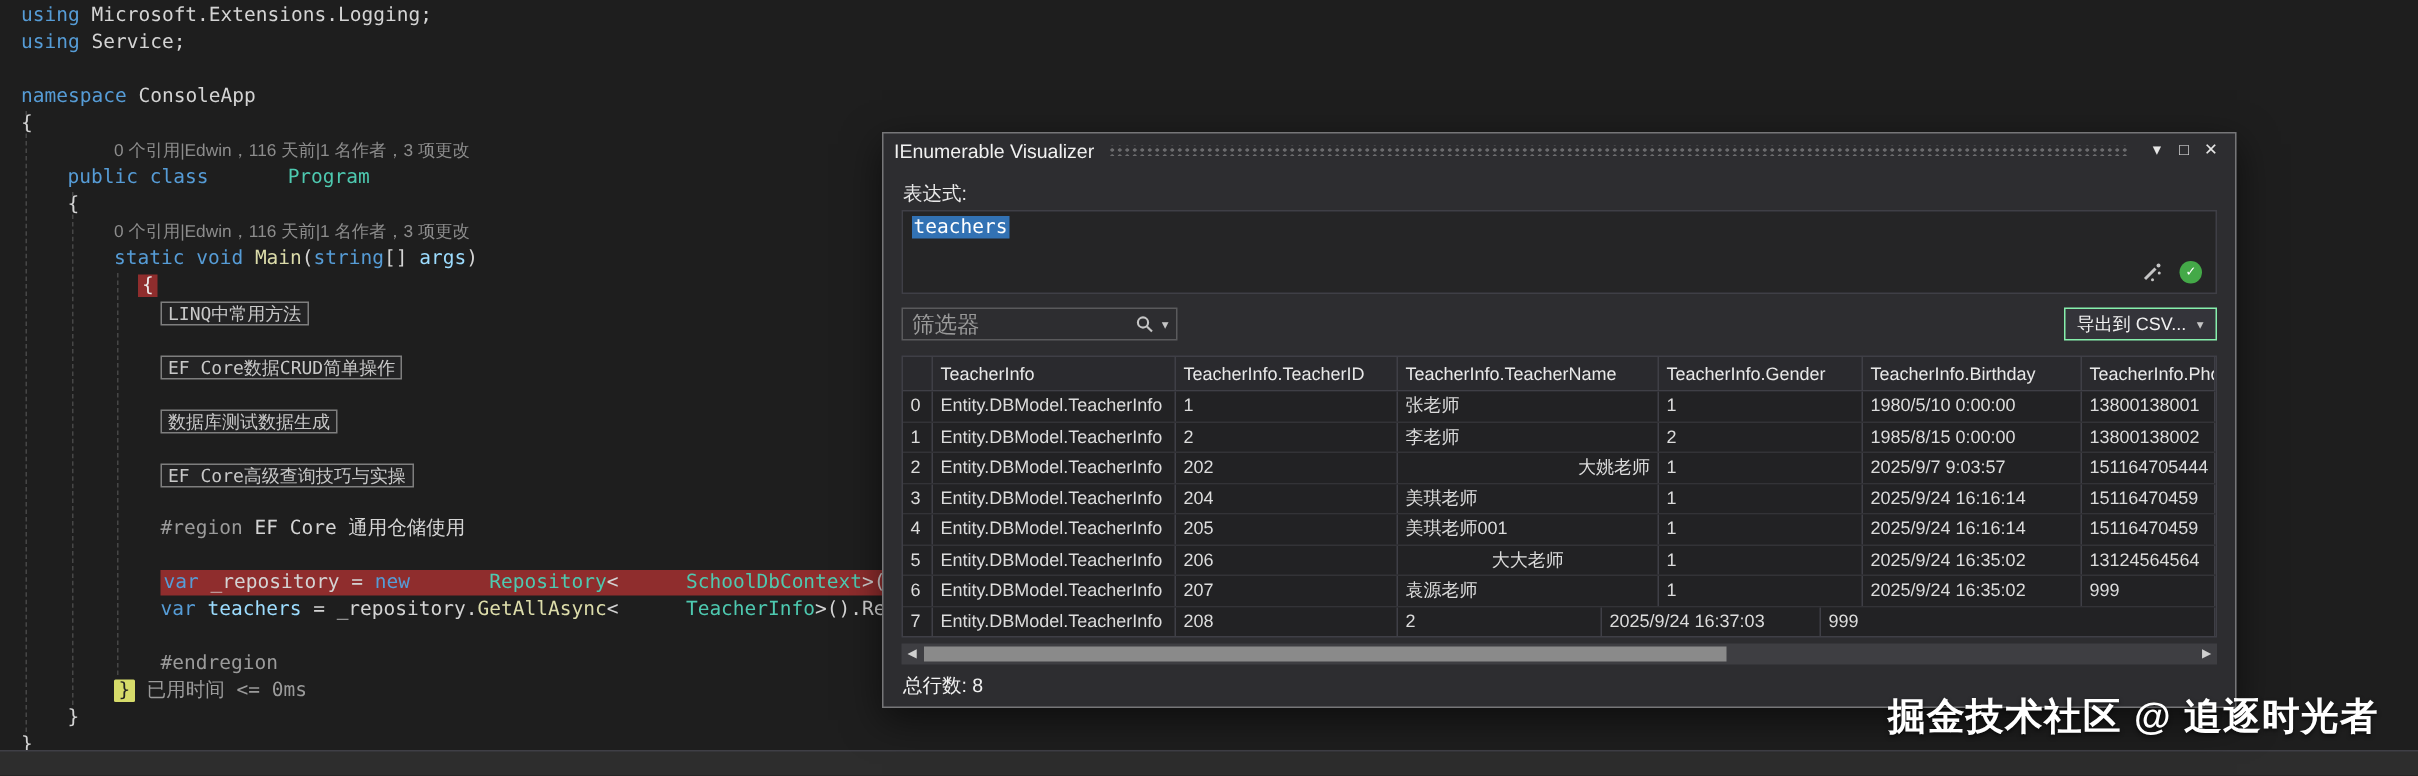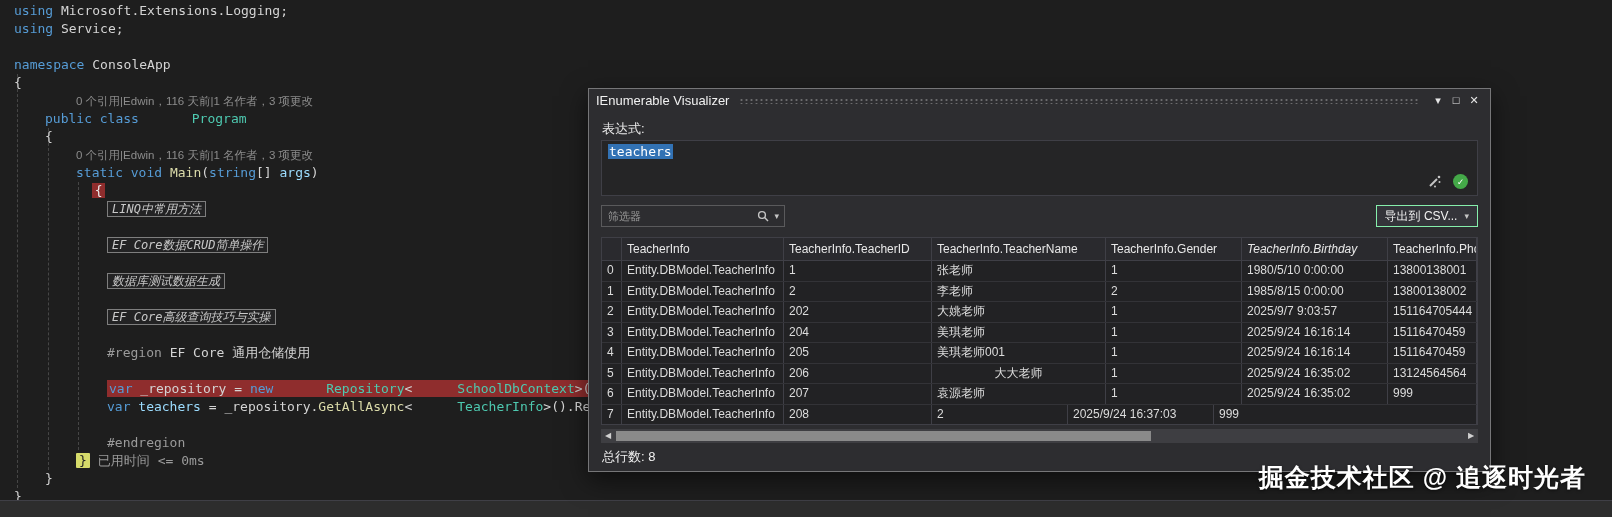--- a/index.html
+++ b/index.html
@@ -12,21 +12,21 @@
   .code-area{position:absolute;top:2px;left:0;right:0;}
   .code-line{height:18px;line-height:18px;white-space:pre;}
   .seg{display:inline;}
   .seg.kw{color:#569CD6;}
   .seg.plain{color:#D4D4D4;}
   .seg.type{color:#4EC9B0;margin-left:45px;}
   .seg.method{color:#DCDCAA;}
   .seg.param{color:#9CDCFE;}
   .seg.gray{color:#9B9B9B;}
   .seg.cl{color:#8C8C8C;font-size:11.5px;font-family:"Liberation Sans",sans-serif;}
-  .seg.box{border:1px solid #7E7E7E;color:#C8C8C8;background:#232324;padding:0 4px;font-size:12px;font-style:italic;}
+  .seg.box{border:1px solid #7E7E7E;color:#C8C8C8;background:#232324;padding:0 4px;font-size:12px;}
   .seg.redbox{background:var(--highlight-line,#8F2D2D);color:#ECECEC;padding:0 3px;}
   .seg.hint{background:rgba(20,20,20,.45);color:#ABABAB;border-radius:3px;padding:0 4px;font-size:11px;}
   .seg.marker{background:var(--marker-yellow,#D6DB6A);color:#222;padding:0 3px;margin-right:8px;border-radius:1px;}
   .code-line.red .line-inner{background:var(--highlight-line,#8F2D2D);padding:1px 6px 1px 2px;}
   .guide{position:absolute;width:0;border-left:1px dashed #464646;}
   .bottom-strip{position:absolute;left:0;right:0;top:500px;height:17px;background:#2D2D2D;border-top:1px solid #3F3F46;}
   
   .dialog{
     position:absolute;left:588px;top:88px;width:903px;height:384px;
     background:#2D2D30;border:1px solid #767678;color:#F1F1F1;
@@ -44,21 +44,21 @@
     font-family:"DejaVu Sans Mono",monospace;font-size:13px;}
   .expr-sel{background:var(--selection,#3272B4);color:#FFFFFF;padding:0 1px;}
   .expr-icons{position:absolute;right:9px;bottom:6px;display:flex;gap:11px;align-items:center;}
   .check-circle{width:15px;height:15px;border-radius:50%;background:var(--success-check,#44A948);
     color:#fff;font-size:10px;line-height:15px;text-align:center;}
   .filter-row{position:absolute;top:115px;left:12px;right:12px;height:24px;
     display:flex;align-items:center;justify-content:space-between;}
   .filter-wrap{width:184px;height:22px;background:#2D2D30;border:1px solid #5A5A5C;
     display:flex;align-items:center;box-sizing:border-box;}
   .filter-input{flex:1;min-width:0;background:transparent;border:none;outline:none;color:#CCCCCC;
-    font-size:11px;padding:0 6px;font-family:"Liberation Sans",sans-serif;}
+    font-size:15px;padding:0 6px;font-family:"Liberation Sans",sans-serif;}
   .filter-input::placeholder{color:#9A9A9A;}
   .filter-icons{display:flex;align-items:center;gap:5px;padding:0 5px;color:#C5C5C5;}
   .mini-arrow{font-size:9px;color:#C5C5C5;}
   .export-btn{height:22px;border:1px solid #86efac;background:#34343A;color:#F1F1F1;
     display:flex;align-items:center;gap:7px;padding:0 8px;font-size:12px;box-sizing:border-box;}
   .tbl{position:absolute;top:148px;left:12px;right:12px;border:1px solid #3F3F46;box-sizing:border-box;}
   .thead{display:flex;height:22px;background:#2A2A2E;border-bottom:1px solid #3F3F46;}
   .cell{box-sizing:border-box;border-right:1px solid #3F3F46;padding:0 5px;font-size:12px;
     white-space:nowrap;overflow:hidden;}
   .thead .cell{line-height:22px;color:#E8E8E8;}
@@ -156,21 +156,21 @@
     </div>
   </div>
 
   <div class="tbl">
     <div class="thead">
         <div class="cell" style="width: 20px;"></div>
         <div class="cell" style="width: 162px;">TeacherInfo</div>
         <div class="cell" style="width: 148px;">TeacherInfo.TeacherID</div>
         <div class="cell" style="width: 174px;">TeacherInfo.TeacherName</div>
         <div class="cell" style="width: 136px;">TeacherInfo.Gender</div>
-        <div class="cell" style="width: 146px; font-style: italic;">TeacherInfo.Birthday</div>
+        <div class="cell" style="width: 146px;">TeacherInfo.Birthday</div>
         <div class="cell" style="flex: 1 1 0%;">TeacherInfo.Phon</div>
       </div>
     <div>
         <div class="trow">
           <div class="cell idx-cell" style="width: 20px;">0</div>
           <div class="cell" style="width: 162px;">Entity.DBModel.TeacherInfo</div>
           <div class="cell" style="width: 148px;">1</div>
           <div class="cell" style="width: 174px;">张老师</div>
           <div class="cell" style="width: 136px;">1</div>
           <div class="cell" style="width: 146px;">1980/5/10 0:00:00</div>
@@ -182,21 +182,21 @@
           <div class="cell" style="width: 148px;">2</div>
           <div class="cell" style="width: 174px;">李老师</div>
           <div class="cell" style="width: 136px;">2</div>
           <div class="cell" style="width: 146px;">1985/8/15 0:00:00</div>
           <div class="cell" style="flex: 1 1 0%;">13800138002</div>
         </div>
         <div class="trow">
           <div class="cell idx-cell" style="width: 20px;">2</div>
           <div class="cell" style="width: 162px;">Entity.DBModel.TeacherInfo</div>
           <div class="cell" style="width: 148px;">202</div>
-          <div class="cell" style="width: 174px;">大姚老师</div>
+          <div class="cell" style="width: 174px; text-align: right;">大姚老师</div>
           <div class="cell" style="width: 136px;">1</div>
           <div class="cell" style="width: 146px;">2025/9/7 9:03:57</div>
           <div class="cell" style="flex: 1 1 0%;">151164705444</div>
         </div>
         <div class="trow">
           <div class="cell idx-cell" style="width: 20px;">3</div>
           <div class="cell" style="width: 162px;">Entity.DBModel.TeacherInfo</div>
           <div class="cell" style="width: 148px;">204</div>
           <div class="cell" style="width: 174px;">美琪老师</div>
           <div class="cell" style="width: 136px;">1</div>

